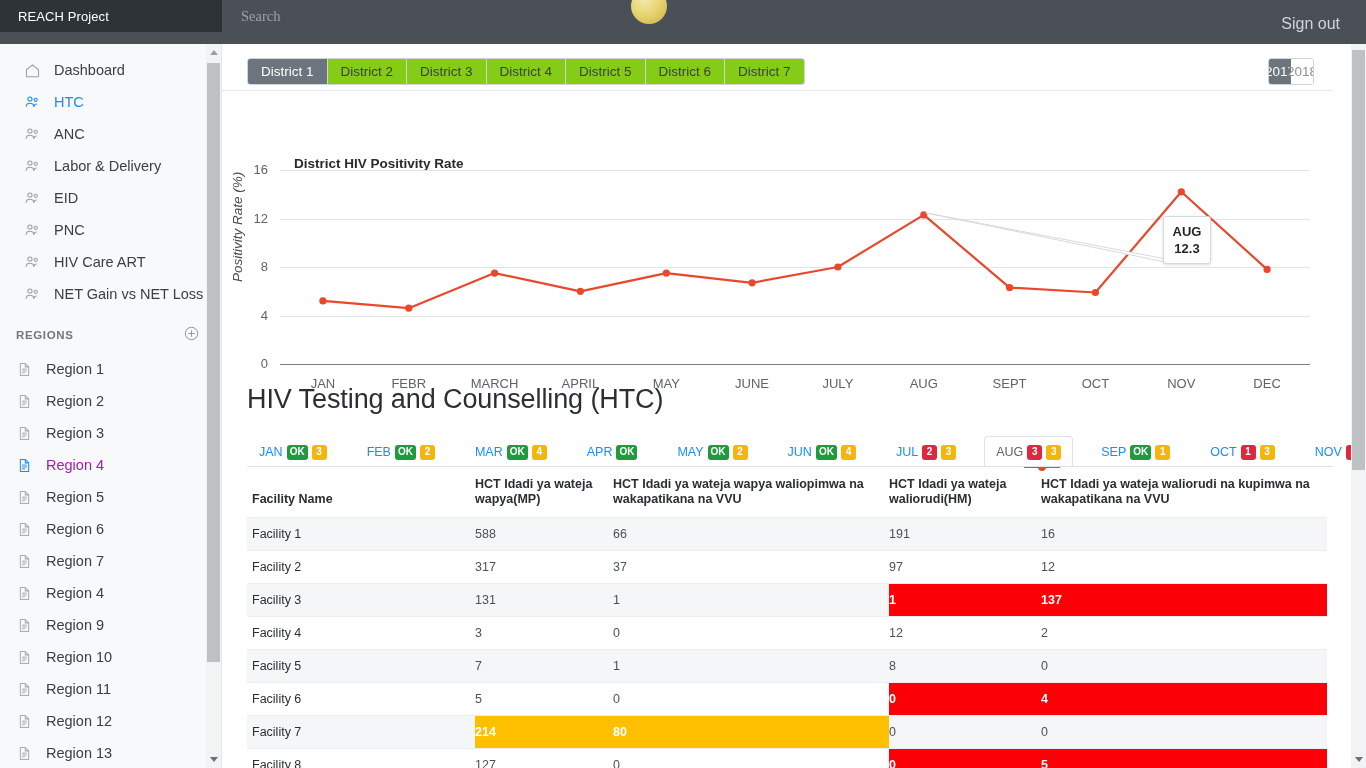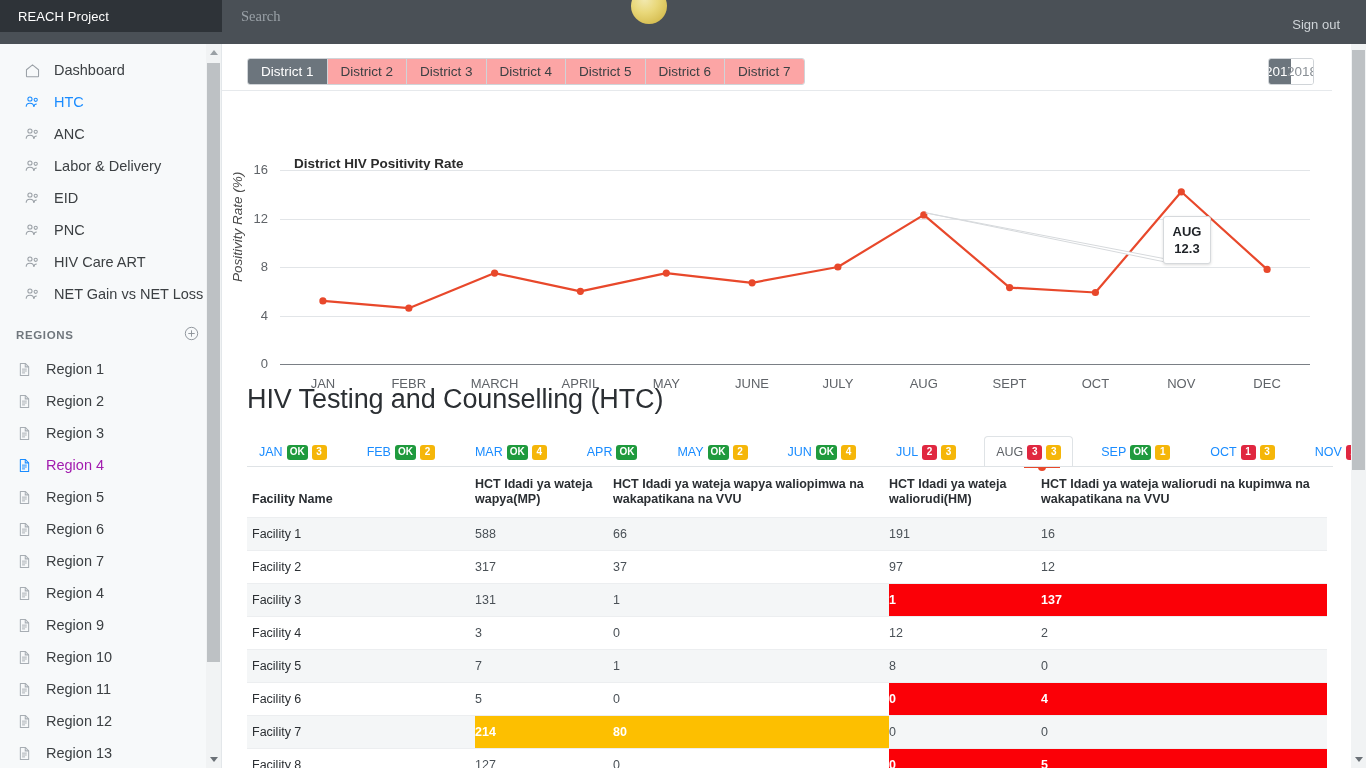--- a/index.html
+++ b/index.html
@@ -25,21 +25,21 @@
   #search-input {
     position: absolute; left: 224px; top: 0; width: 1040px; height: 32px;
     background: #4a5056; border: 0; outline: 0;
     color: #e6e8ea; font-family: Liberation Serif, serif;
     font-size: 14.5px; padding-left: 17px;
   }
   #search-input::placeholder { color: #9aa1a7; opacity: 1; }
   #signout {
     position: absolute; right: 26px; top: 0; height: 48px;
     display: flex; align-items: center;
-    color: #cfd4d8; font-size: 13px; cursor: pointer;
+    color: #cfd4d8; font-size: 16px; cursor: pointer;
   }
   #gold-dot {
     position: absolute; left: 631px; top: -12px;
     width: 36px; height: 36px; border-radius: 50%;
     background: radial-gradient(circle at 38% 32%, #f2e9b0 0%, #e9d87a 40%, #d8c055 75%, #cdb44a 100%);
     z-index: 31; pointer-events: none;
   }
 
   
   #sidebar {
@@ -93,21 +93,21 @@
   #ms-down { position: absolute; left: 1351px; top: 751px; width: 15px; height: 17px; background: #f1f3f4;
              display: flex; align-items: center; justify-content: center; z-index: 21; cursor: pointer; }
 
   
   #district-tabs {
     position: absolute; left: 25px; top: 14px; display: flex;
     border: 1px solid #d0d4d8; border-radius: 3px; overflow: hidden; height: 27px;
   }
   .dtab {
     padding: 0 13px; height: 25px; display: flex; align-items: center;
-    font-size: 13.5px; color: #3c4043; background: #fca5a5;
+    font-size: 13.5px; color: #3c4043; background: #84cc16;
     border-right: 1px solid #d0d4d8; cursor: pointer; white-space: nowrap;
   }
   .dtab:last-child { border-right: 0; }
   .dtab.active { background: #6c757d; color: #ffffff; }
 
   #year-toggle {
     position: absolute; right: 37px; top: 14px; display: flex;
     border: 1px solid #d0d4d8; border-radius: 3px; overflow: hidden; height: 27px;
   }
   .ytab { width: 22px; height: 25px; display: flex; align-items: center; justify-content: center;

